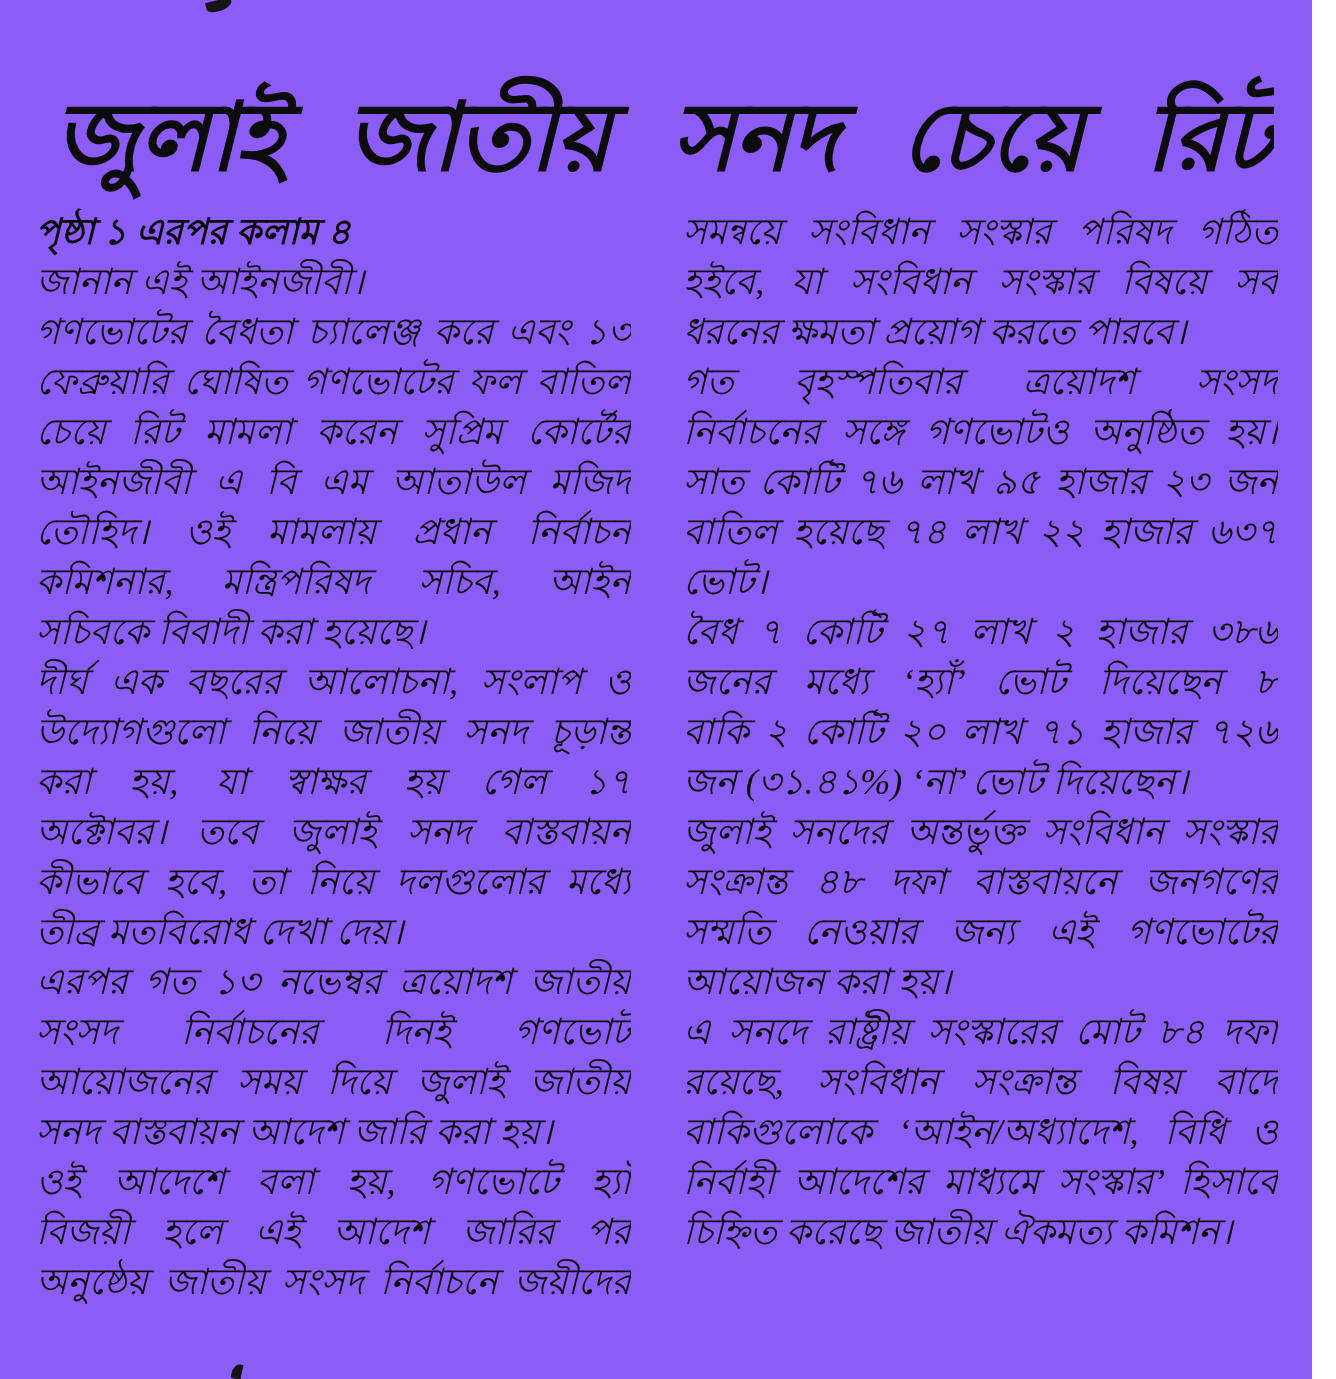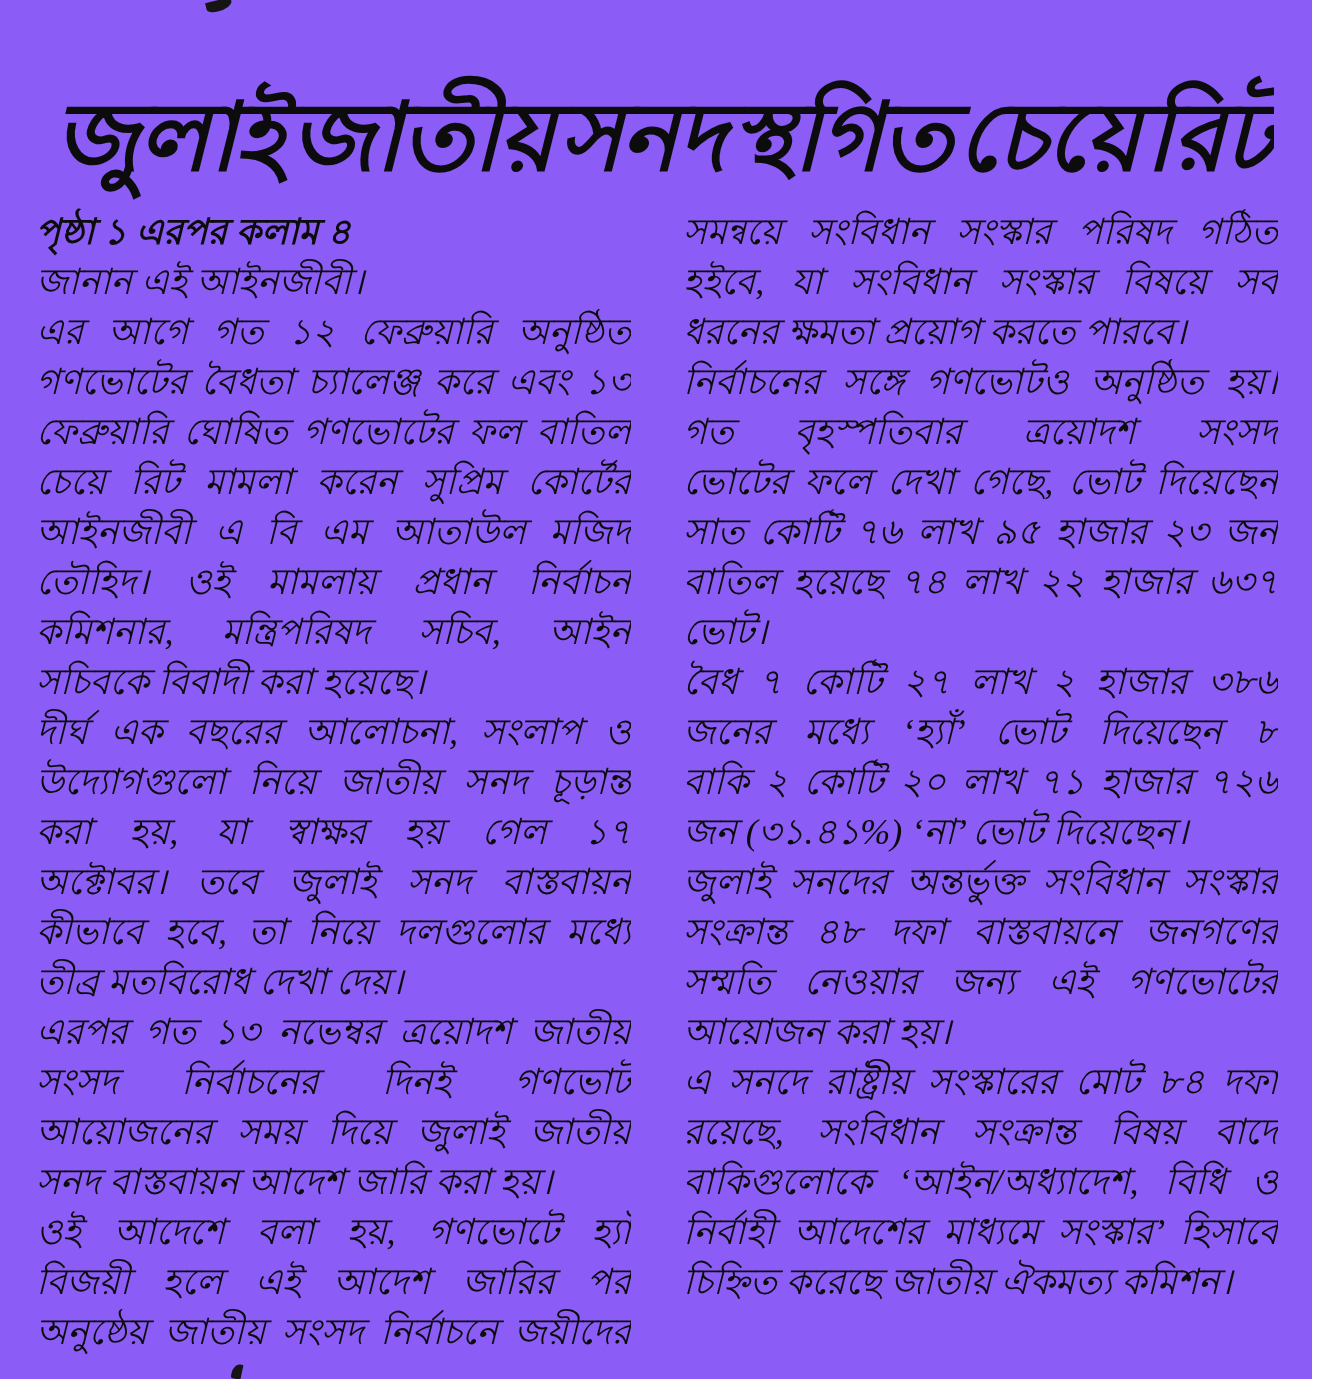--- a/index.html
+++ b/index.html
@@ -83,30 +83,28 @@
 </head>
 <body>
 
 <div class="page">
   <div class="artifact artifact-top"></div>
 
   <h1 class="headline">
       <span>জুলাই</span>
       <span>জাতীয়</span>
       <span>সনদ</span>
-      <span>স্থগিত</span>
       <span>চেয়ে</span>
       <span>রিট</span>
     </h1>
 
   <div class="columns">
     <div class="column">
         <div class="line para-end bold">পৃষ্ঠা ১ এরপর কলাম ৪</div>
         <div class="line para-end">জানান এই আইনজীবী।</div>
-        <div class="line">এর আগে গত ১২ ফেব্রুয়ারি অনুষ্ঠিত</div>
         <div class="line">গণভোটের বৈধতা চ্যালেঞ্জ করে এবং ১৩</div>
         <div class="line">ফেব্রুয়ারি ঘোষিত গণভোটের ফল বাতিল</div>
         <div class="line">চেয়ে রিট মামলা করেন সুপ্রিম কোর্টের</div>
         <div class="line">আইনজীবী এ বি এম আতাউল মজিদ</div>
         <div class="line">তৌহিদ। ওই মামলায় প্রধান নির্বাচন</div>
         <div class="line">কমিশনার, মন্ত্রিপরিষদ সচিব, আইন</div>
         <div class="line para-end">সচিবকে বিবাদী করা হয়েছে।</div>
         <div class="line">দীর্ঘ এক বছরের আলোচনা, সংলাপ ও</div>
         <div class="line">উদ্যোগগুলো নিয়ে জাতীয় সনদ চূড়ান্ত</div>
         <div class="line">করা হয়, যা স্বাক্ষর হয় গেল ১৭</div>
@@ -118,23 +116,22 @@
         <div class="line">আয়োজনের সময় দিয়ে জুলাই জাতীয়</div>
         <div class="line para-end">সনদ বাস্তবায়ন আদেশ জারি করা হয়।</div>
         <div class="line">ওই আদেশে বলা হয়, গণভোটে হ্যাঁ</div>
         <div class="line">বিজয়ী হলে এই আদেশ জারির পর</div>
         <div class="line">অনুষ্ঠেয় জাতীয় সংসদ নির্বাচনে জয়ীদের</div>
       </div>
     <div class="column">
         <div class="line">সমন্বয়ে সংবিধান সংস্কার পরিষদ গঠিত</div>
         <div class="line">হইবে, যা সংবিধান সংস্কার বিষয়ে সব</div>
         <div class="line para-end">ধরনের ক্ষমতা প্রয়োগ করতে পারবে।</div>
+        <div class="line">গত বৃহস্পতিবার ত্রয়োদশ সংসদ</div>
         <div class="line">নির্বাচনের সঙ্গে গণভোটও অনুষ্ঠিত হয়।</div>
-        <div class="line">গত বৃহস্পতিবার ত্রয়োদশ সংসদ</div>
-        <div class="line">ভোটের ফলে দেখা গেছে, ভোট দিয়েছেন</div>
         <div class="line">সাত কোটি ৭৬ লাখ ৯৫ হাজার ২৩ জন</div>
         <div class="line">বাতিল হয়েছে ৭৪ লাখ ২২ হাজার ৬৩৭</div>
         <div class="line para-end">ভোট।</div>
         <div class="line">বৈধ ৭ কোটি ২৭ লাখ ২ হাজার ৩৮৬</div>
         <div class="line">জনের মধ্যে ‘হ্যাঁ’ ভোট দিয়েছেন ৮</div>
         <div class="line">বাকি ২ কোটি ২০ লাখ ৭১ হাজার ৭২৬</div>
         <div class="line para-end">জন (৩১.৪১%) ‘না’ ভোট দিয়েছেন।</div>
         <div class="line">জুলাই সনদের অন্তর্ভুক্ত সংবিধান সংস্কার</div>
         <div class="line">সংক্রান্ত ৪৮ দফা বাস্তবায়নে জনগণের</div>
         <div class="line">সম্মতি নেওয়ার জন্য এই গণভোটের</div>

